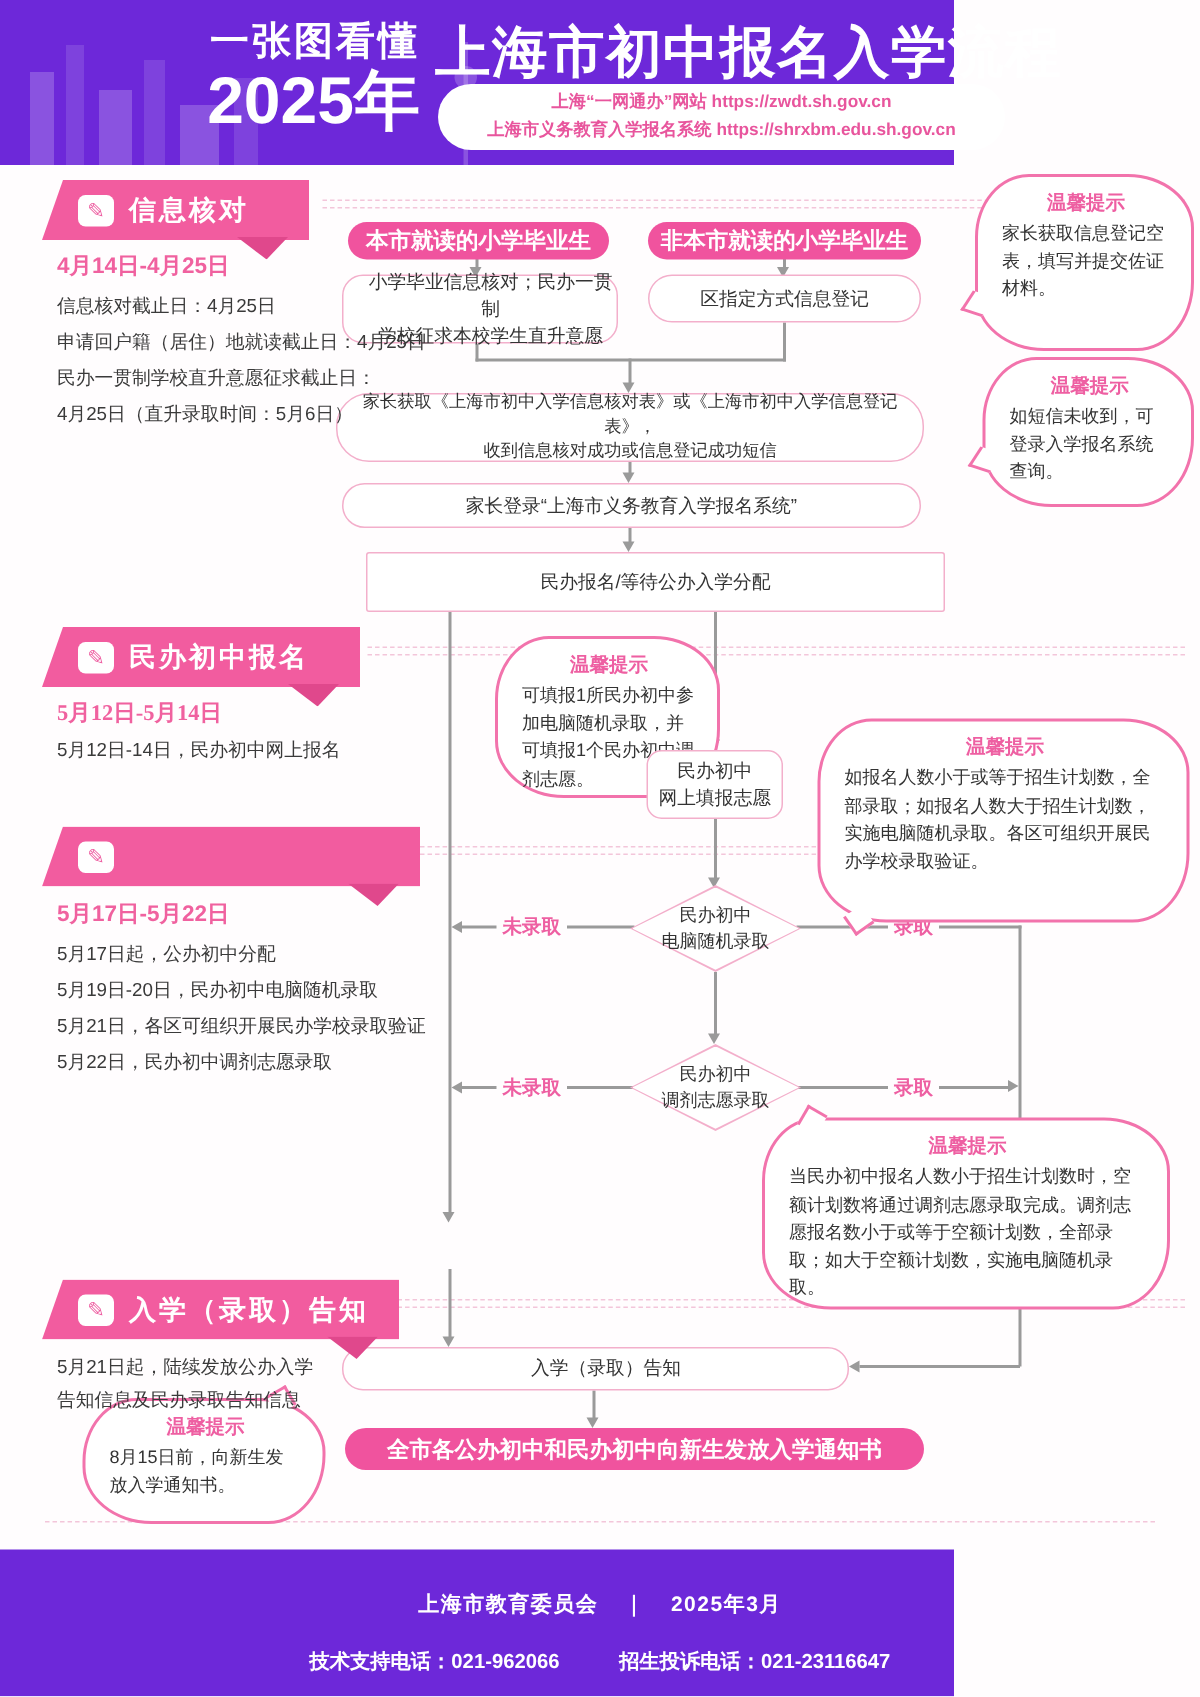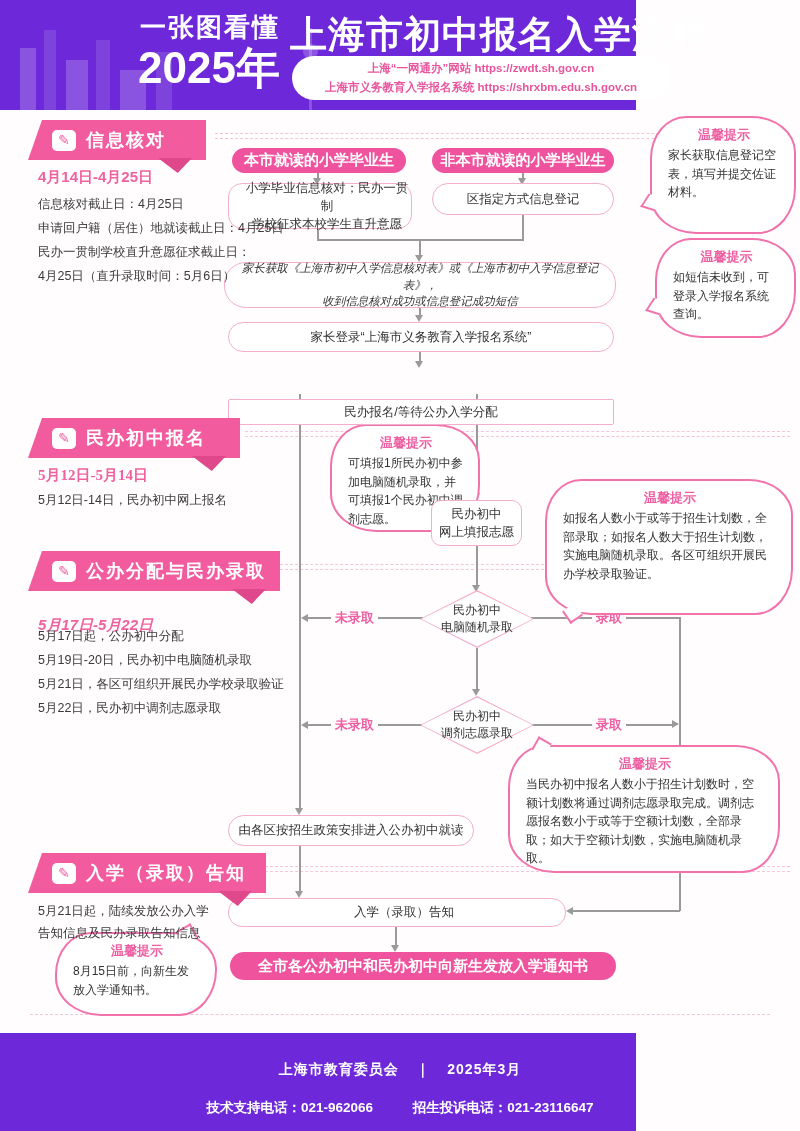--- a/index.html
+++ b/index.html
@@ -45,21 +45,21 @@
   .arr.down{border-left:4.5px solid transparent;border-right:4.5px solid transparent;border-top:7px solid #9a9a9a;}
   .arr.left{border-top:4.5px solid transparent;border-bottom:4.5px solid transparent;border-right:7px solid #9a9a9a;}
   .arr.right{border-top:4.5px solid transparent;border-bottom:4.5px solid transparent;border-left:7px solid #9a9a9a;}
   .flow-label{position:absolute;color:#ee5fa2;font-size:13px;font-weight:bold;background:#fffdfe;padding:0 4px;white-space:nowrap;}
 
   
   .pill{position:absolute;background:#f0539e;border-radius:14px;color:#fff;font-size:15px;font-weight:bold;
     display:flex;align-items:center;justify-content:center;white-space:nowrap;}
   .node{position:absolute;background:#fff;border:1.5px solid #f3afcb;color:#333;font-size:12.5px;line-height:1.45;
     display:flex;align-items:center;justify-content:center;text-align:center;white-space:pre-line;box-sizing:border-box;}
-  .r22{border-radius:22px;font-style:italic;} .r15{border-radius:16px;} .r12{border-radius:14px;padding-left:14px;} .r10{border-radius:10px;} .r0{border-radius:2px;}
+  .r22{border-radius:22px;} .r15{border-radius:16px;} .r12{border-radius:14px;padding-left:14px;} .r10{border-radius:10px;} .r0{border-radius:2px;}
   .small-text{font-size:11.5px;}
   .diamond{position:absolute;}
   .diamond .shape{position:absolute;inset:0;background:#f3afcb;clip-path:polygon(50% 0,100% 50%,50% 100%,0 50%);}
   .diamond .shape-in{position:absolute;inset:1.5px;background:#fff;clip-path:polygon(50% 0,100% 50%,50% 100%,0 50%);}
   .diamond .dtext{position:absolute;inset:0;display:flex;align-items:center;justify-content:center;text-align:center;
     color:#333;font-size:12px;line-height:1.4;white-space:pre-line;}
 
   
   .cloud{position:absolute;background:#fff;border:2px solid #f273ac;box-sizing:border-box;
     border-radius:36px 44px 38px 46px / 42px 36px 46px 38px;padding:8px 14px 8px 16px;}
@@ -195,38 +195,37 @@
   </div>
 
   <div class="pill" style="left:232px;top:148px;width:174px;height:25px;">本市就读的小学毕业生</div>
   <div class="pill" style="left:432px;top:148px;width:182px;height:25px;">非本市就读的小学毕业生</div>
   <div class="node r12" style="left:228px;top:183px;width:184px;height:46px;">小学毕业信息核对；民办一贯制
 学校征求本校学生直升意愿</div>
   <div class="node r15" style="left:432px;top:183px;width:182px;height:32px;">区指定方式信息登记</div>
   <div class="node r22 small-text" style="left:224px;top:262px;width:392px;height:46px;">家长获取《上海市初中入学信息核对表》或《上海市初中入学信息登记表》，
 收到信息核对成功或信息登记成功短信</div>
   <div class="node r15" style="left:228px;top:322px;width:386px;height:30px;">家长登录“上海市义务教育入学报名系统”</div>
-  <div class="node r0" style="left:228px;top:368px;width:386px;height:26px;margin-top:31px;">民办报名/等待公办入学分配</div>
+  <div class="node r0" style="left:244px;top:368px;width:386px;height:40px;">民办报名/等待公办入学分配</div>
   <div class="node r10" style="left:431px;top:500px;width:91px;height:46px;">民办初中
 网上填报志愿</div>
 
   <div class="diamond" style="left:420px;top:590px;width:114px;height:58px;">
     <div class="shape"></div>
     <div class="shape-in"></div>
     <div class="dtext">民办初中
 电脑随机录取</div>
   </div>
   <div class="diamond" style="left:420px;top:696px;width:114px;height:58px;">
     <div class="shape"></div>
     <div class="shape-in"></div>
     <div class="dtext">民办初中
 调剂志愿录取</div>
   </div>
 
-  <div class="node r15" style="left:228px;top:815px;width:246px;height:31px;">由各区按招生政策安排进入公办初中就读</div>
   <div class="node r12" style="left:228px;top:898px;width:338px;height:29px;">入学（录取）告知</div>
   <div class="pill" style="left:230px;top:952px;width:386px;height:28px;">全市各公办初中和民办初中向新生发放入学通知书</div>
 
   <div class="ribbon" style="left:28px;top:120px;width:178px;">
     <div class="icon-box">✎</div>
     <div class="rtitle">信息核对</div>
   </div>
   <div class="fold" style="left:158px;top:158px;"></div>
   <div class="sec-date" style="left:38px;top:168px;">4月14日-4月25日</div>
   <div class="sec-body" style="left:38px;top:192px;width:250px;">信息核对截止日：4月25日
@@ -237,24 +236,23 @@
   <div class="ribbon" style="left:28px;top:418px;width:212px;">
     <div class="icon-box">✎</div>
     <div class="rtitle">民办初中报名</div>
   </div>
   <div class="fold" style="left:192px;top:456px;"></div>
   <div class="sec-date" style="left:38px;top:466px;font-family:Liberation Serif, serif;">5月12日-5月14日</div>
   <div class="sec-body" style="left:38px;top:488px;width:260px;">5月12日-14日，民办初中网上报名</div>
 
   <div class="ribbon" style="left:28px;top:551px;width:252px;">
     <div class="icon-box">✎</div>
-    <div class="rtitle">公办分配与民办录取</div>
   </div>
   <div class="fold" style="left:232px;top:589px;"></div>
-  <div class="sec-date" style="left:38px;top:616px;font-style:italic;">5月17日-5月22日</div>
+  <div class="sec-date" style="left:38px;top:600px;">5月17日-5月22日</div>
   <div class="sec-body" style="left:38px;top:624px;width:250px;">5月17日起，公办初中分配
 5月19日-20日，民办初中电脑随机录取
 5月21日，各区可组织开展民办学校录取验证
 5月22日，民办初中调剂志愿录取</div>
 
   <div class="ribbon" style="left:28px;top:853px;width:238px;">
     <div class="icon-box">✎</div>
     <div class="rtitle">入学（录取）告知</div>
   </div>
   <div class="fold" style="left:218px;top:891px;"></div>

